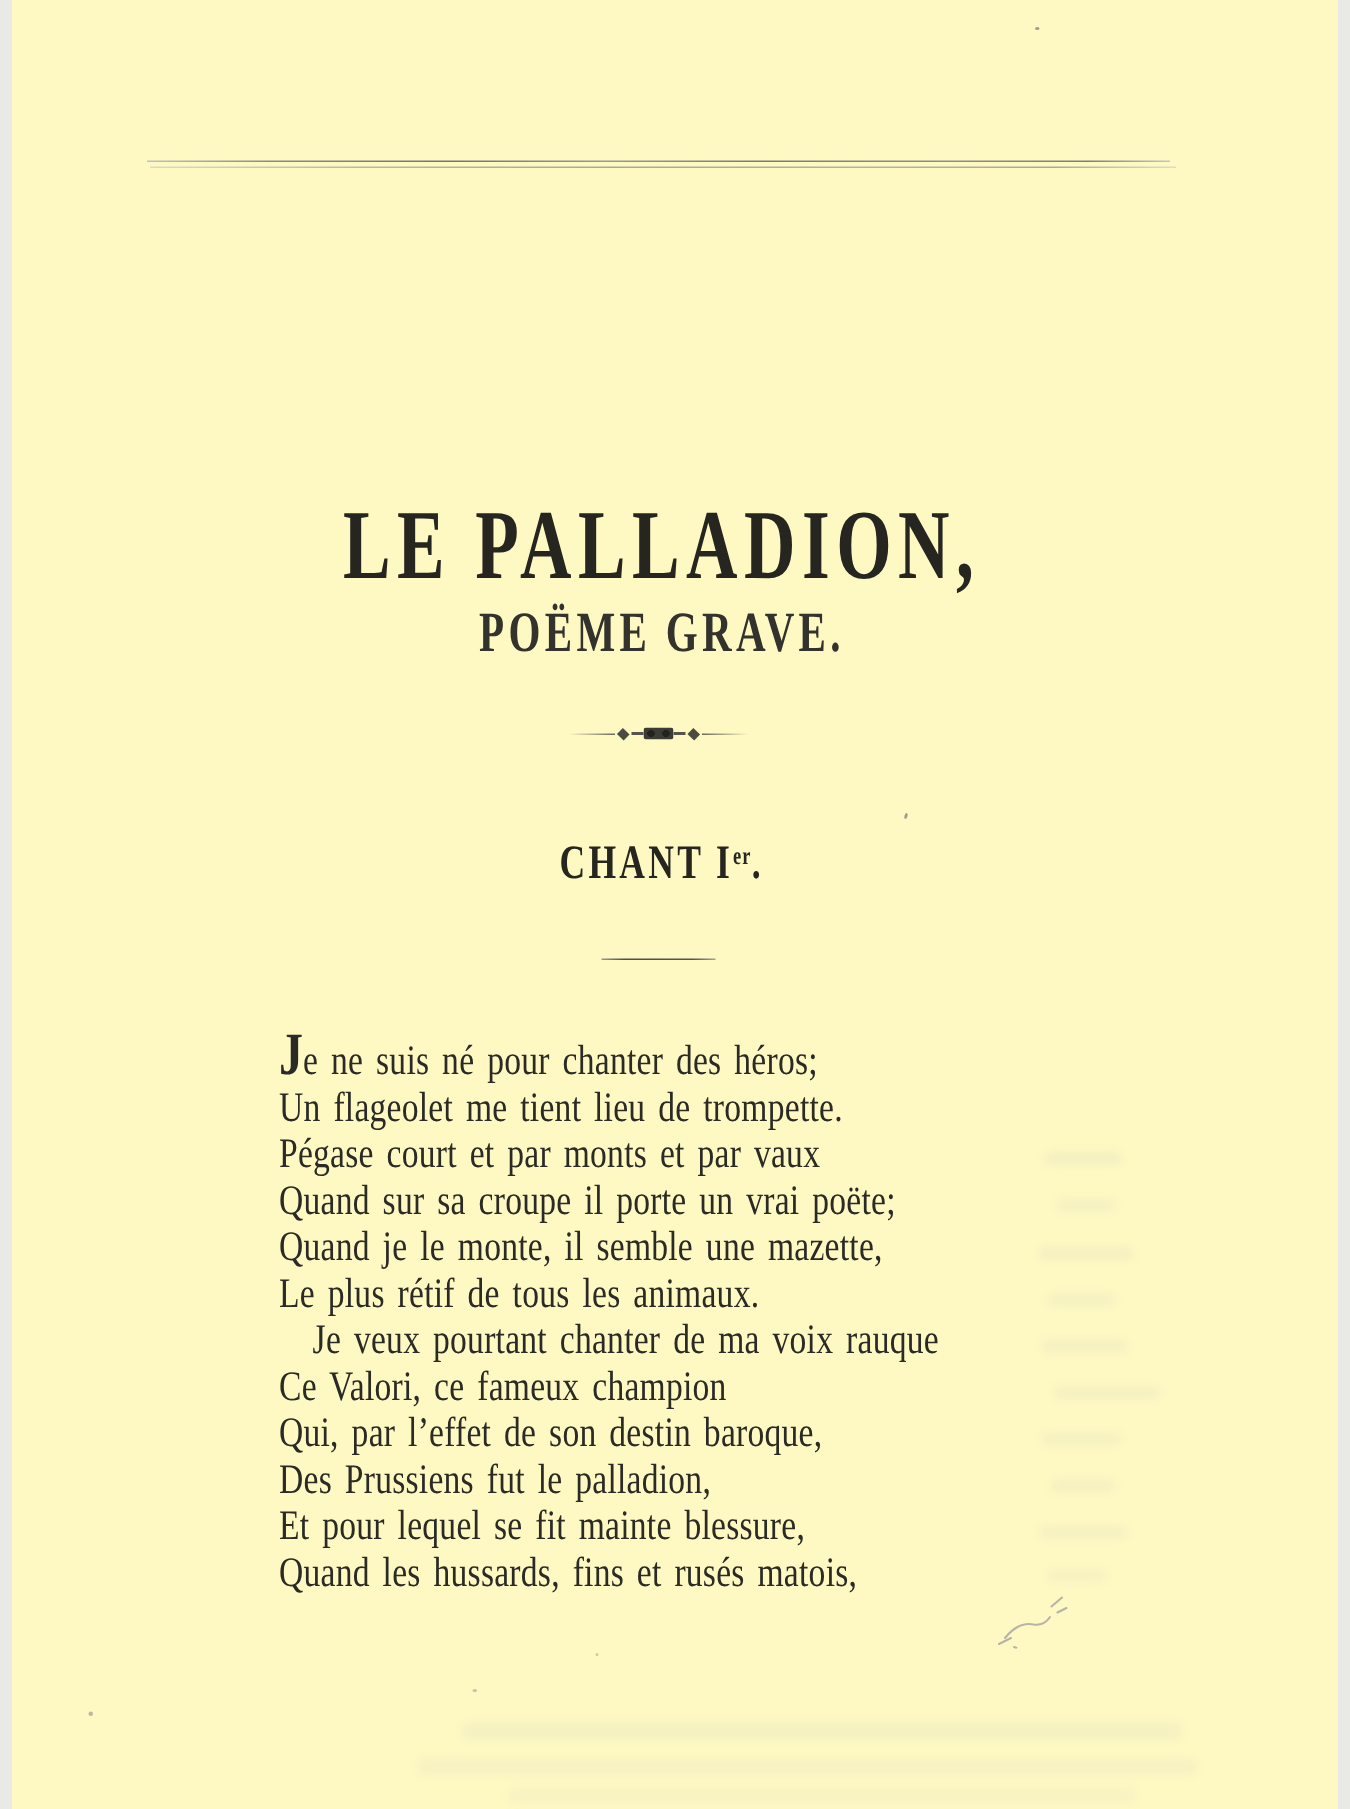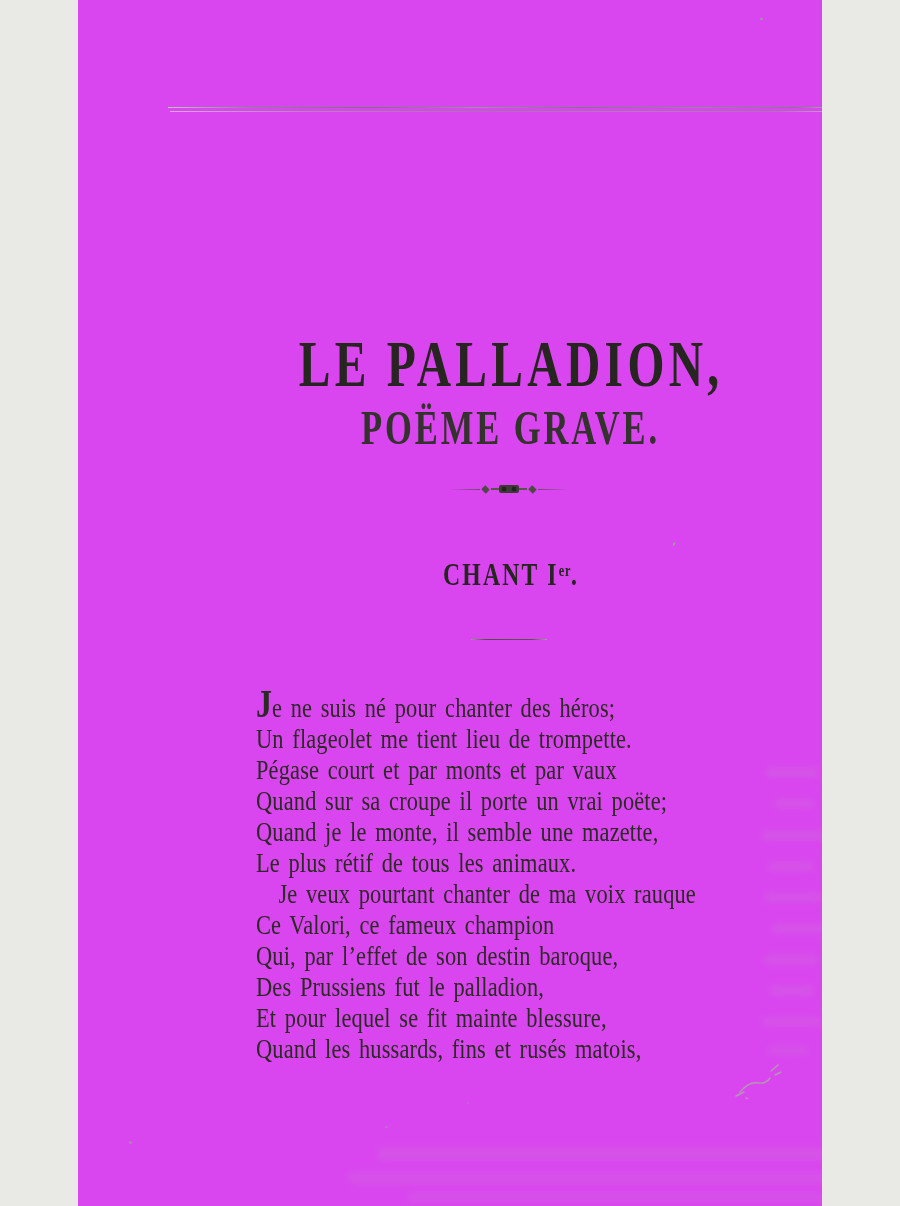--- a/index.html
+++ b/index.html
@@ -2,41 +2,41 @@
 <html><head>
 <meta charset="utf-8">
 <style>
   html,body{margin:0;padding:0;}
   body{
     background:#e9e9e6;
     font-family:"Liberation Serif","DejaVu Serif",serif;
   }
   .page{
     position:relative;
-    width:744px;height:1206px;
+    width:884px;height:1206px;
     margin:0 auto;
-    background:#d946ef;
+    background:#fef9c3;
     overflow:hidden;
     color:#2b2a25;
   }
   
   .rule-top-1{
     position:absolute;left:90px;top:107px;width:682px;height:1px;
     background:linear-gradient(90deg,#c2c2bc 0%,#8a8a83 12%,#757570 30%,#999992 45%,#7b7b74 60%,#8f8f88 78%,#7e7e77 92%,#c6c6c0 100%);
   }
   .rule-top-2{
     position:absolute;left:92px;top:111px;width:684px;height:1px;opacity:.75;
     background:linear-gradient(90deg,#cfcfc9 0%,#a2a29b 20%,#8d8d86 45%,#9b9b94 70%,#8f8f88 88%,#d2d2cc 100%);
   }
   
   .center-block{position:absolute;left:0;width:866px;text-align:center;}
   .condense{display:inline-block;transform-origin:center;white-space:nowrap;}
   .title-wrap{top:326px;font-size:66px;font-weight:bold;letter-spacing:6px;color:#262520;}
   .title-wrap .condense{transform:scaleX(.72);}
-  .subtitle-wrap{top:400px;font-size:48px;font-weight:bold;letter-spacing:4px;color:#33322c;}
+  .subtitle-wrap{top:400px;font-size:38px;font-weight:bold;letter-spacing:4px;color:#33322c;}
   .subtitle-wrap .condense{transform:scaleX(.72);}
   .chant-wrap{top:556px;font-size:32px;font-weight:bold;letter-spacing:3px;color:#262520;}
   .chant-wrap .condense{transform:scaleX(.74);}
   .chant-wrap .sup{font-size:.52em;vertical-align:.55em;letter-spacing:1px;}
   
   .fleuron{
     position:absolute;left:371px;top:483px;width:120px;height:12px;
     display:flex;align-items:center;justify-content:center;
   }
   .orn-line{flex:1;height:1px;}

